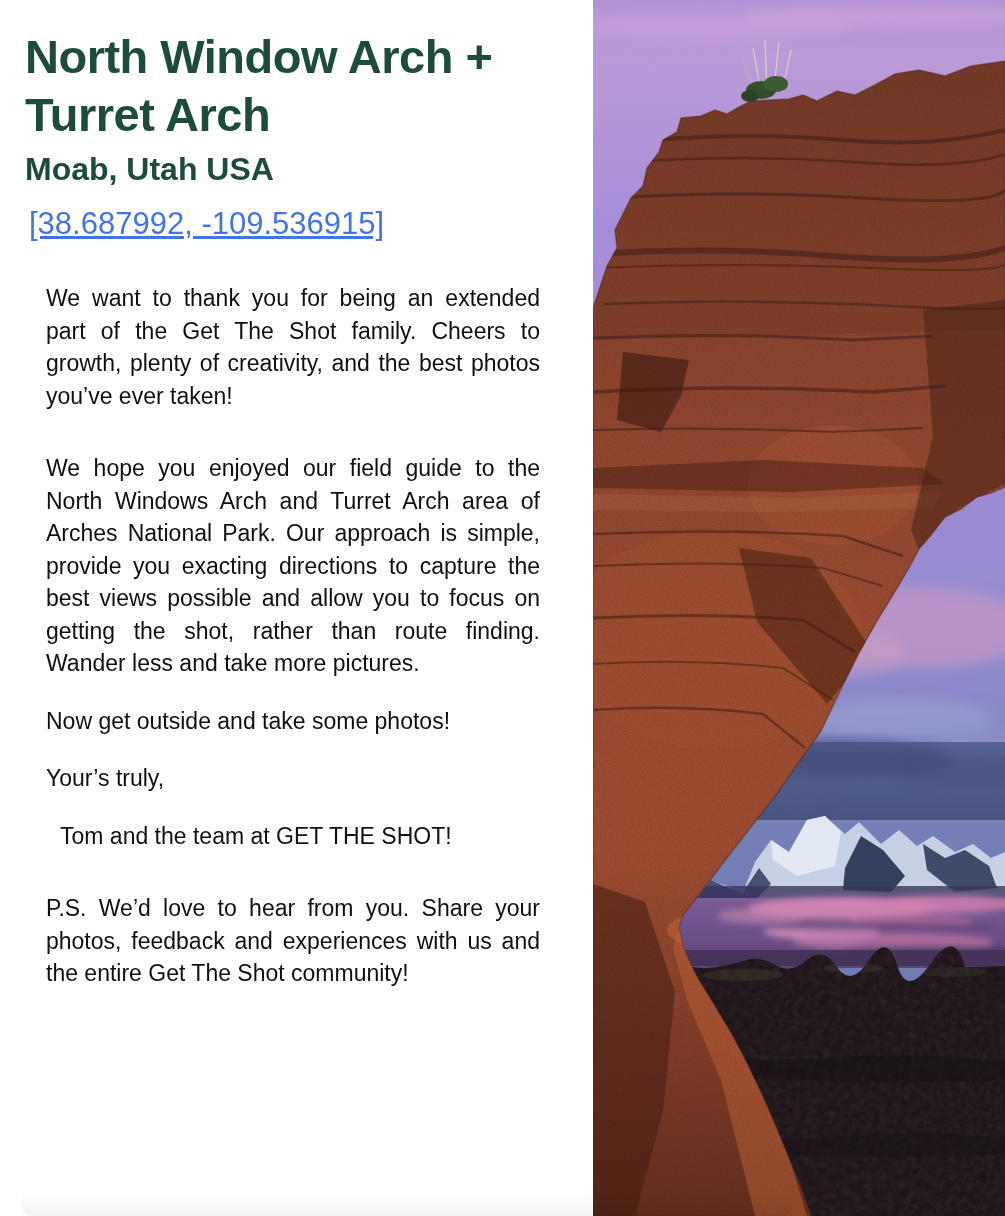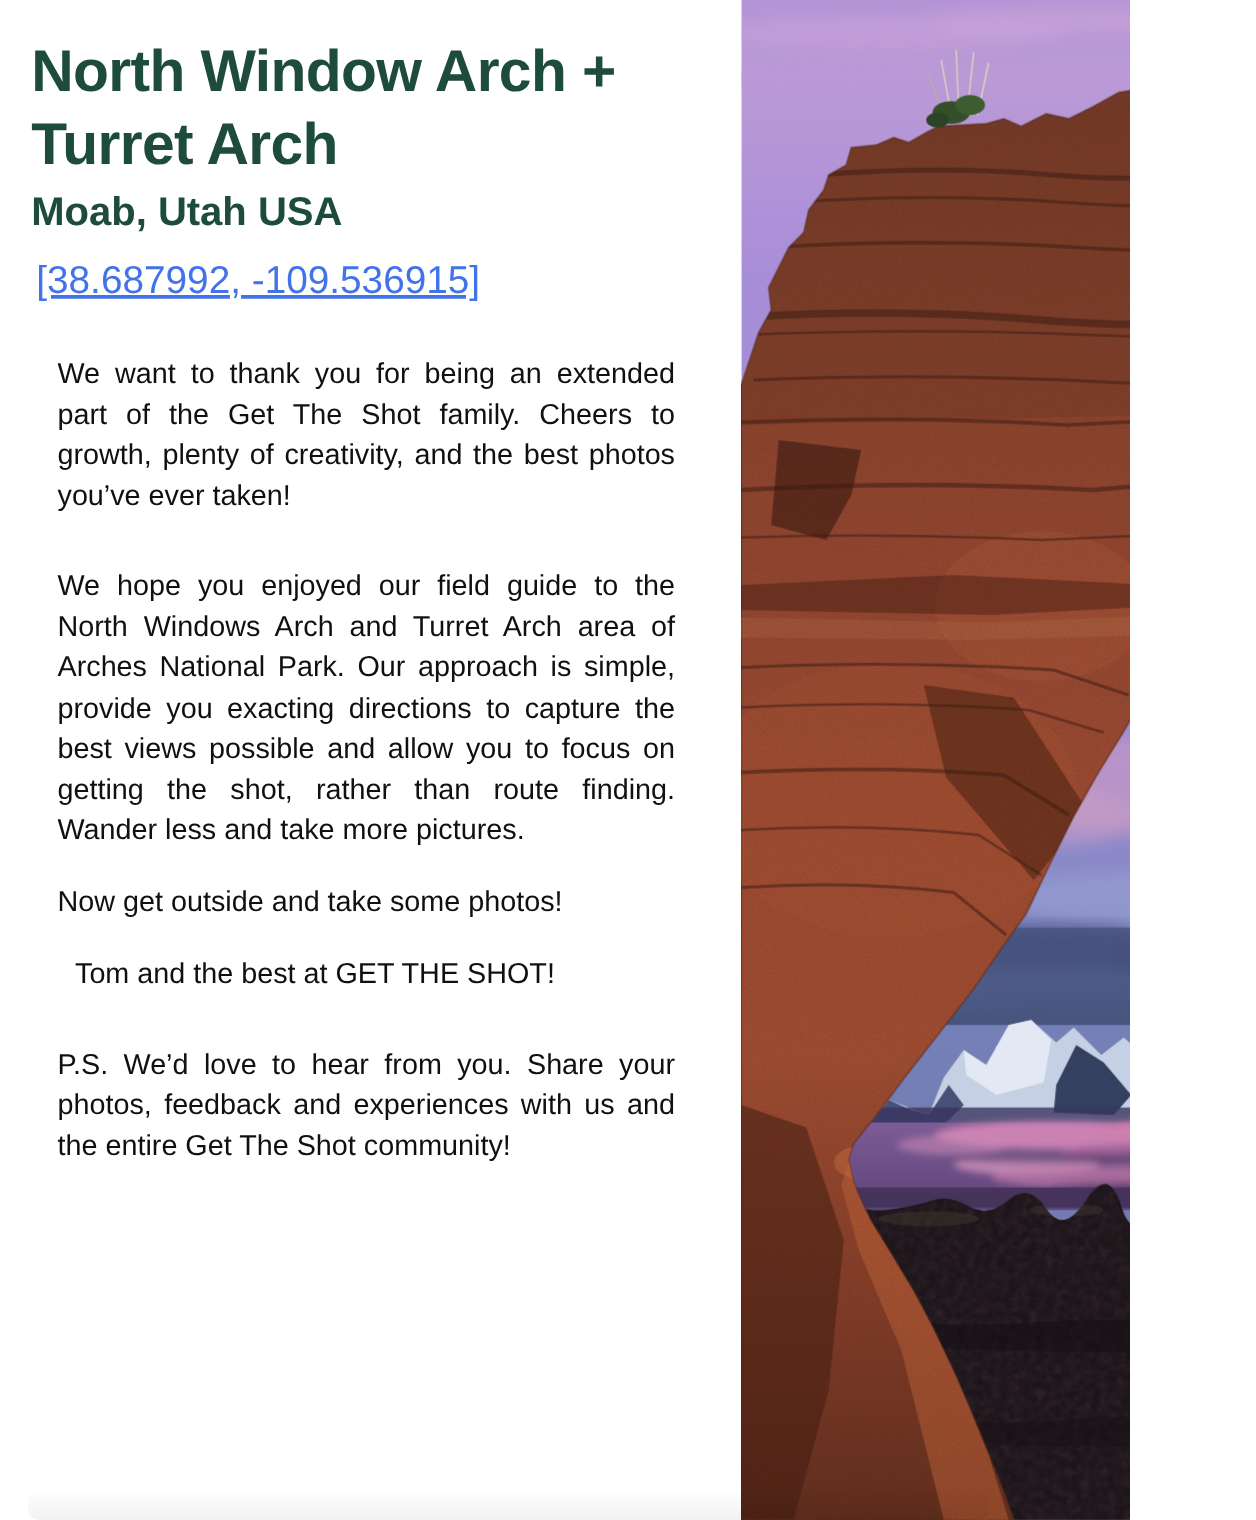--- a/index.html
+++ b/index.html
@@ -1,16 +1,16 @@
 <!DOCTYPE html>
 <html><head>
 <meta charset="utf-8">
 <style>
   html,body{margin:0;padding:0;background:#ffffff;}
-  .page{position:relative;width:904px;height:1216px;background:#ffffff;overflow:hidden;
+  .page{position:relative;width:1005px;height:1216px;background:#ffffff;overflow:hidden;
         font-family:"Liberation Sans","DejaVu Sans",sans-serif;}
   .content{position:absolute;left:25px;top:0;width:516px;}
   h1.title{margin:28px 0 0;font-size:47px;line-height:58px;font-weight:bold;
            color:#1e4c3b;letter-spacing:-0.5px;}
   h2.subtitle{margin:8px 0 0;font-size:32px;line-height:34px;font-weight:bold;color:#1e4c3b;}
   a.coords{display:inline-block;margin:20px 4px 0;font-size:31px;line-height:36px;
            color:#4273e8;text-decoration:underline;cursor:pointer;}
   .body{margin:36px 0 0 21px;width:494px;font-size:23px;line-height:32.5px;color:#101010;}
   .body p{margin:0 0 25px;}
   .body p.just{text-align:justify;margin-top:40px;}
@@ -29,21 +29,22 @@
 
   <div class="content">
     <h1 class="title">North Window Arch + Turret Arch</h1>
     <h2 class="subtitle">Moab, Utah USA</h2>
     <a class="coords" href="#">[38.687992, -109.536915]</a>
 
     <div class="body">
       <p class="just">We want to thank you for being an extended part of the Get The Shot family. Cheers to growth, plenty of creativity, and the best photos you’ve ever taken!</p>
       <p class="just">We hope you enjoyed our field guide to the North Windows Arch and Turret Arch area of Arches National Park. Our approach is simple, provide you exacting directions to capture the best views possible and allow you to focus on getting the shot, rather than route finding. Wander less and take more pictures.</p>
       <p>Now get outside and take some photos!</p>
-      <p class="indent">Tom and the best at GET THE SHOT!</p>
+      <p>Your’s truly,</p>
+      <p class="indent">Tom and the team at GET THE SHOT!</p>
       <p class="just ps">P.S. We’d love to hear from you. Share your photos, feedback and experiences with us and the entire Get The Shot community!</p>
     </div>
   </div>
 
   <div class="photo">
     <svg viewBox="0 0 412 1216" width="412" height="1216" xmlns="http://www.w3.org/2000/svg">
       <defs>
         <linearGradient id="sky" x1="0" y1="0" x2="0" y2="1">
           <stop offset="0" stop-color="#b494d6"></stop>
           <stop offset="0.05" stop-color="#bb9ad6"></stop>

